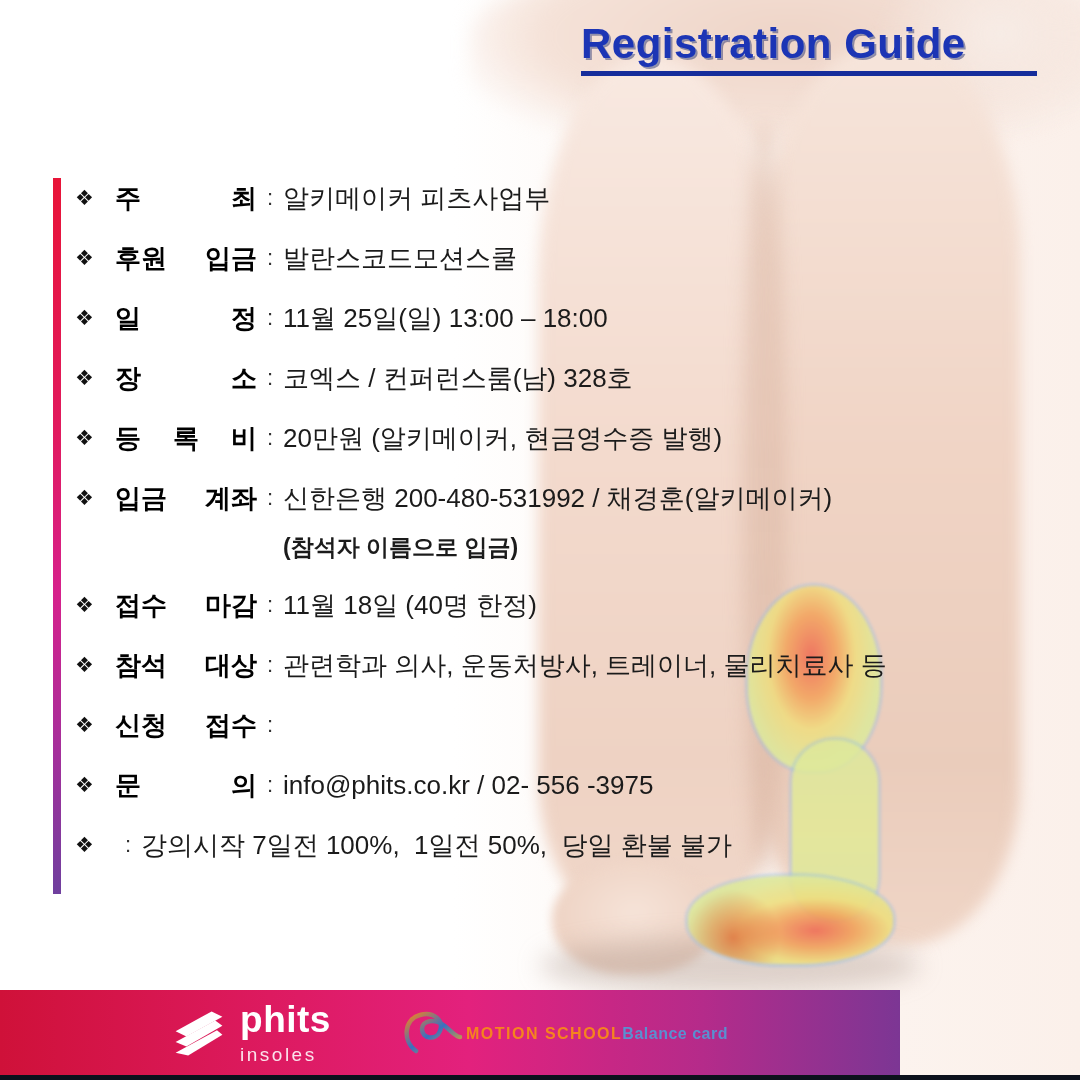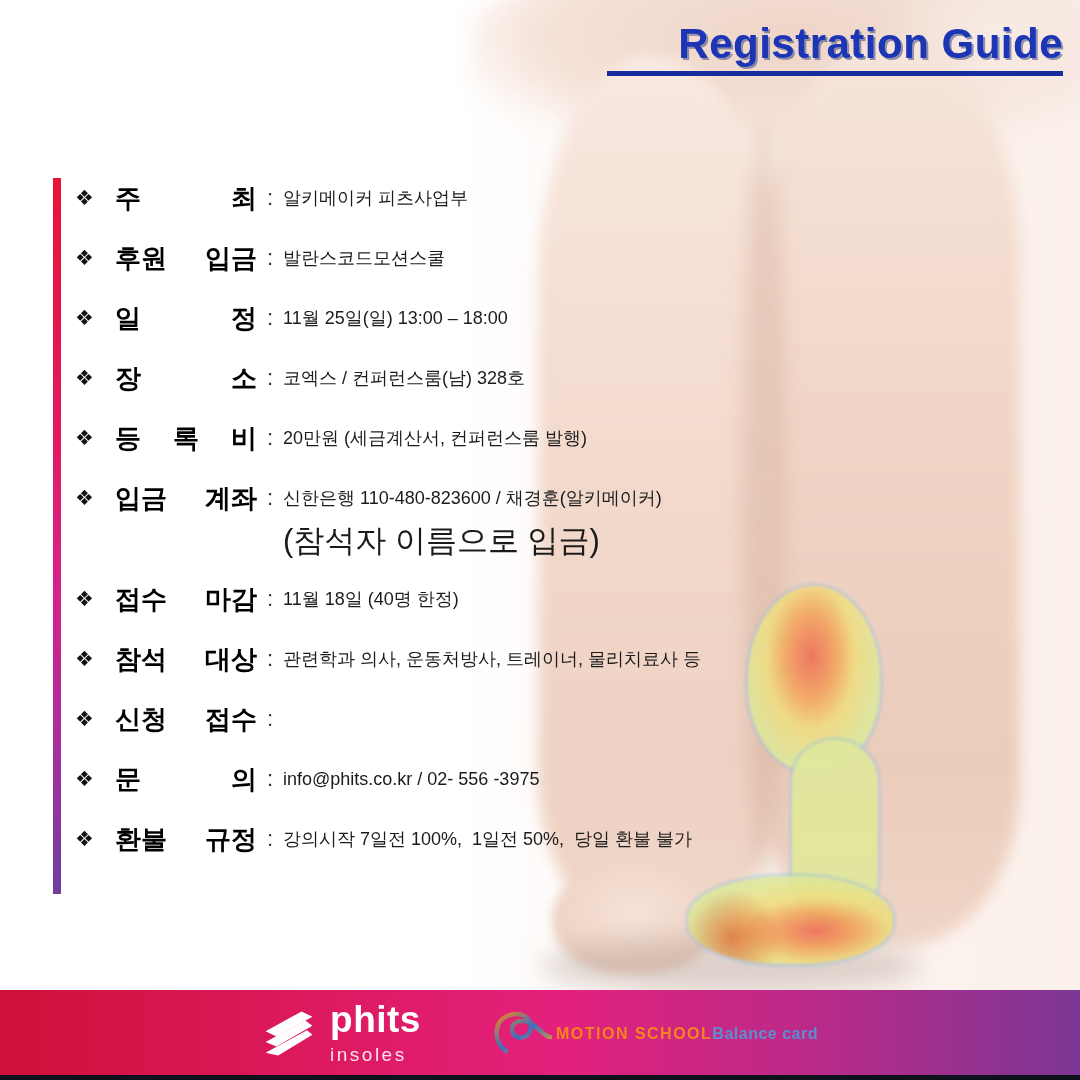--- a/index.html
+++ b/index.html
@@ -31,41 +31,41 @@
   .heat{position:absolute;filter:blur(1.5px);box-shadow:0 0 0 3px rgba(148,190,228,0.5);}
   .heat-bulb{left:748px;top:586px;width:132px;height:185px;border-radius:50% 50% 46% 46%;
     background:radial-gradient(ellipse at 48% 38%,#ef6a55 0%,#f3a45e 26%,#f0dd80 45%,#dde99c 70%,#d9e8a4 100%);opacity:.88;}
   .heat-stem{left:792px;top:740px;width:86px;height:180px;border-radius:42px;
     background:linear-gradient(180deg,#dde89c 0%,#e3ea96 50%,#dcE79e 100%);opacity:.85;}
   .heat-foot{left:688px;top:876px;width:205px;height:88px;border-radius:48% 48% 46% 46%;
     background:radial-gradient(ellipse at 62% 62%,#ee6a52 0%,#f1a35c 22%,#eede7f 42%,#dde89b 70%,#d9e7a3 100%),
                radial-gradient(circle at 22% 70%,rgba(238,106,82,0.8) 0%,rgba(238,106,82,0) 28%);
     background-blend-mode:multiply;opacity:.9;}
   
-  .title-wrap{position:absolute;left:607px;top:20px;width:456px;z-index:6;text-align:right;}
+  .title-wrap{position:absolute;left:581px;top:20px;width:456px;z-index:6;text-align:left;}
   .title-text{
     font-size:42px;font-weight:800;letter-spacing:.5px;color:#1c35b5;
     text-shadow:2px 2px 0 rgba(18,28,96,0.45),1px 1px 0 rgba(255,255,255,0.6);
     white-space:nowrap;}
   .title-underline{margin-top:3px;height:5px;background:#162d9b;}
   
   .accent-bar{position:absolute;left:53px;top:178px;width:8px;height:716px;z-index:4;
     background:linear-gradient(180deg,#e81438 0%,#e11a5e 35%,#d6218c 58%,#a52f9b 80%,#6f3f9e 100%);}
   
   .info-list{position:absolute;left:75px;top:180px;width:960px;z-index:5;}
   .row{display:flex;align-items:flex-start;margin-bottom:24px;}
   .bullet{width:40px;font-size:21px;line-height:36px;color:#111;flex:0 0 40px;}
   .label{width:142px;flex:0 0 142px;display:flex;justify-content:space-between;
     font-size:26px;font-weight:700;color:#000;line-height:36px;}
   .colon{width:26px;flex:0 0 26px;font-size:22px;color:#333;line-height:36px;text-align:center;}
   .value-wrap{flex:1;min-width:0;}
-  .value{font-size:18px;color:#1b1b1b;line-height:36px;white-space:pre-wrap;}
-  .subline{font-size:31px;color:#1b1b1b;line-height:32px;margin-top:9px;white-space:pre-wrap;}
-  
-  .footer{position:absolute;left:0;bottom:5px;width:1080px;height:85px;z-index:7;
+  .value{font-size:26px;color:#1b1b1b;line-height:36px;white-space:pre-wrap;}
+  .subline{font-size:23px;color:#1b1b1b;line-height:32px;margin-top:15px;white-space:pre-wrap;font-weight:bold;}
+  
+  .footer{position:absolute;left:0;bottom:5px;width:900px;height:85px;z-index:7;
     background:linear-gradient(90deg,#cf1139 0%,#dd1a60 30%,#e3217d 52%,#b52b8a 78%,#7c3694 100%);
     display:flex;align-items:center;justify-content:center;gap:63px;}
   .bottom-strip{position:absolute;left:0;bottom:0;width:1080px;height:5px;background:#0c111c;z-index:7;}
   .phits-logo{display:flex;align-items:center;gap:14px;}
   .phits-text{display:flex;flex-direction:column;align-items:flex-start;line-height:1;}
   .phits-name{font-size:37px;font-weight:800;color:#ffffff;letter-spacing:.5px;}
   .phits-sub{font-size:19px;color:rgba(255,255,255,0.88);letter-spacing:2.5px;margin-top:7px;}
   .ms-logo{display:flex;flex-direction:row;align-items:center;line-height:1;}
   .ms-name{font-size:16px;font-weight:800;color:#f5831f;letter-spacing:1.5px;margin-top:2px;}
   .ms-sub{font-size:16px;font-weight:700;color:#5a8fd0;letter-spacing:.5px;margin-top:2px;}
@@ -146,33 +146,33 @@
 
     <div class="row">
       <span class="bullet">❖</span>
       <span class="label">
           <span>등</span>
           <span>록</span>
           <span>비</span>
         </span>
       <span class="colon">:</span>
       <span class="value-wrap">
-        <span class="value">20만원 (세금계산서, 컨퍼런스룸 발행)</span>
+        <span class="value">20만원 (알키메이커, 현금영수증 발행)</span>
       </span>
     </div>
 
     <div class="row">
       <span class="bullet">❖</span>
       <span class="label">
           <span>입금</span>
           <span>계좌</span>
         </span>
       <span class="colon">:</span>
       <span class="value-wrap">
-        <span class="value">신한은행 110-480-823600 / 채경훈(알키메이커)</span>
+        <span class="value">신한은행 200-480-531992 / 채경훈(알키메이커)</span>
       <div class="subline">(참석자 이름으로 입금)</div></span>
     </div>
 
     <div class="row">
       <span class="bullet">❖</span>
       <span class="label">
           <span>접수</span>
           <span>마감</span>
         </span>
       <span class="colon">:</span>
@@ -209,24 +209,20 @@
           <span>의</span>
         </span>
       <span class="colon">:</span>
       <span class="value-wrap">
         <span class="value">info@phits.co.kr / 02- 556 -3975</span>
       </span>
     </div>
 
     <div class="row">
       <span class="bullet">❖</span>
-      <span class="label">
-          <span>환불</span>
-          <span>규정</span>
-        </span>
       <span class="colon">:</span>
       <span class="value-wrap">
         <span class="value">강의시작 7일전 100%,  1일전 50%,  당일 환불 불가</span>
       </span>
     </div>
   </div>
 
   <div class="footer">
     <div class="phits-logo">
       <svg width="54" height="54" viewBox="0 0 60 60">

